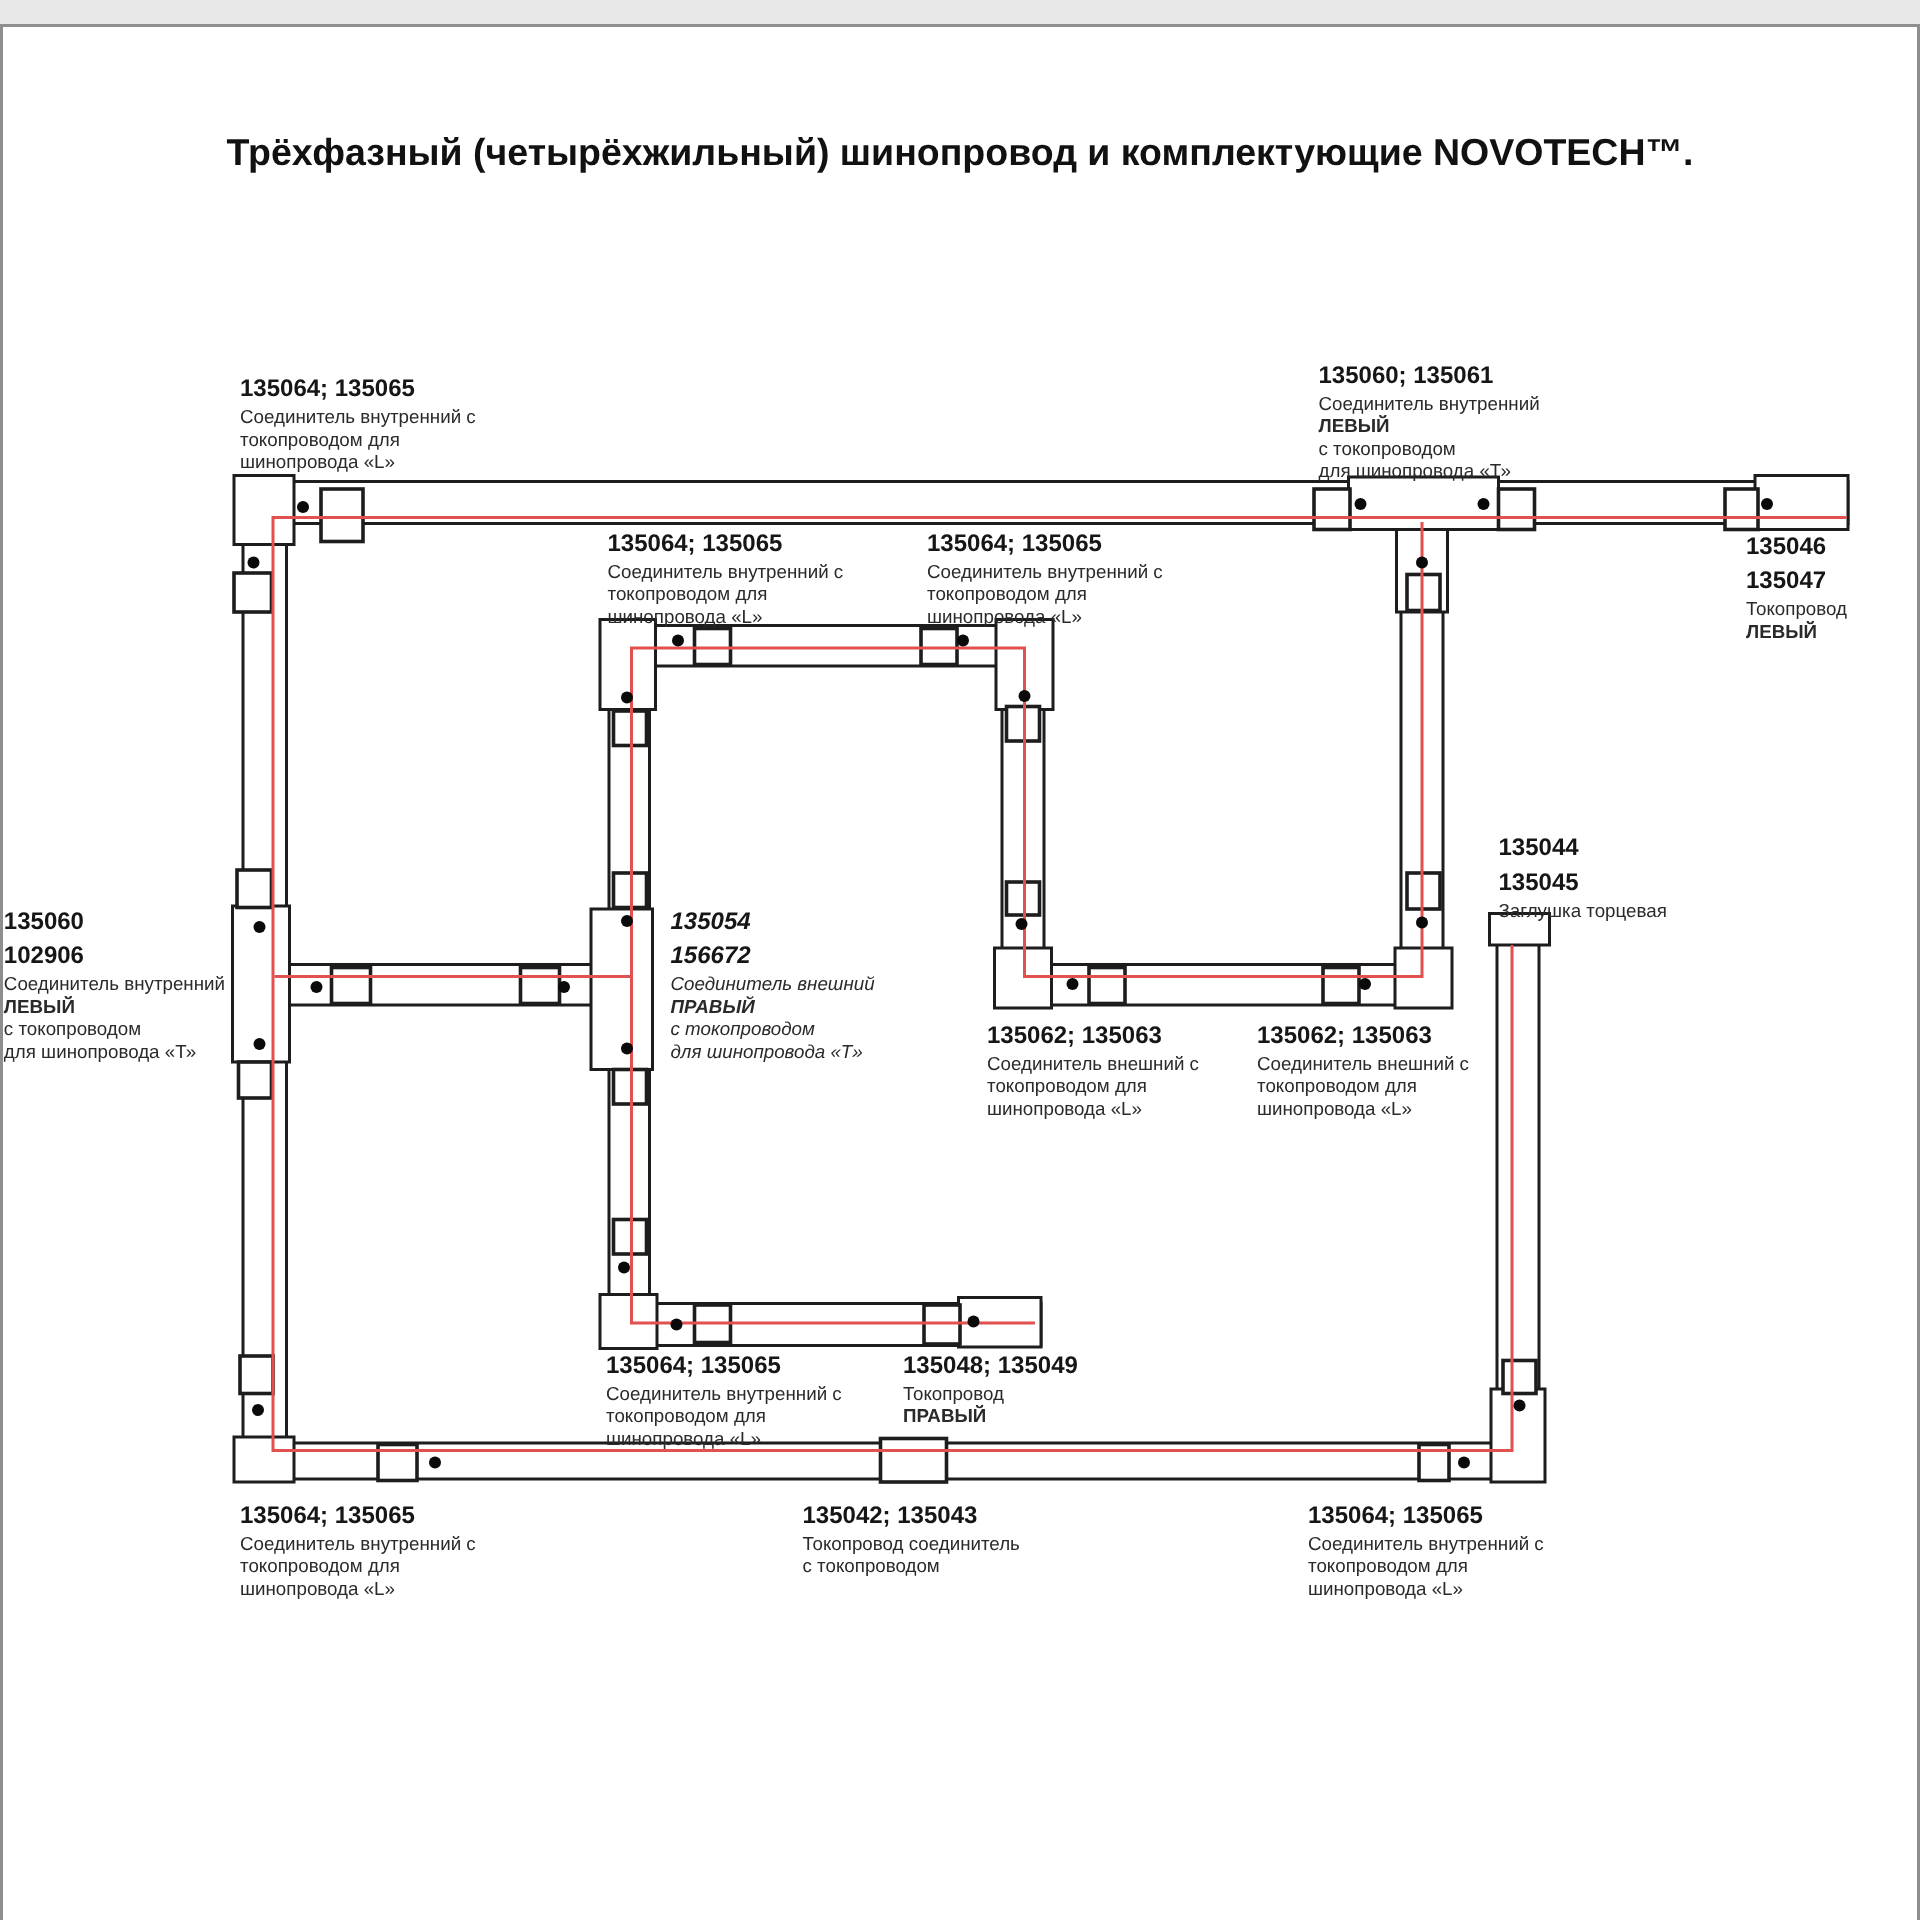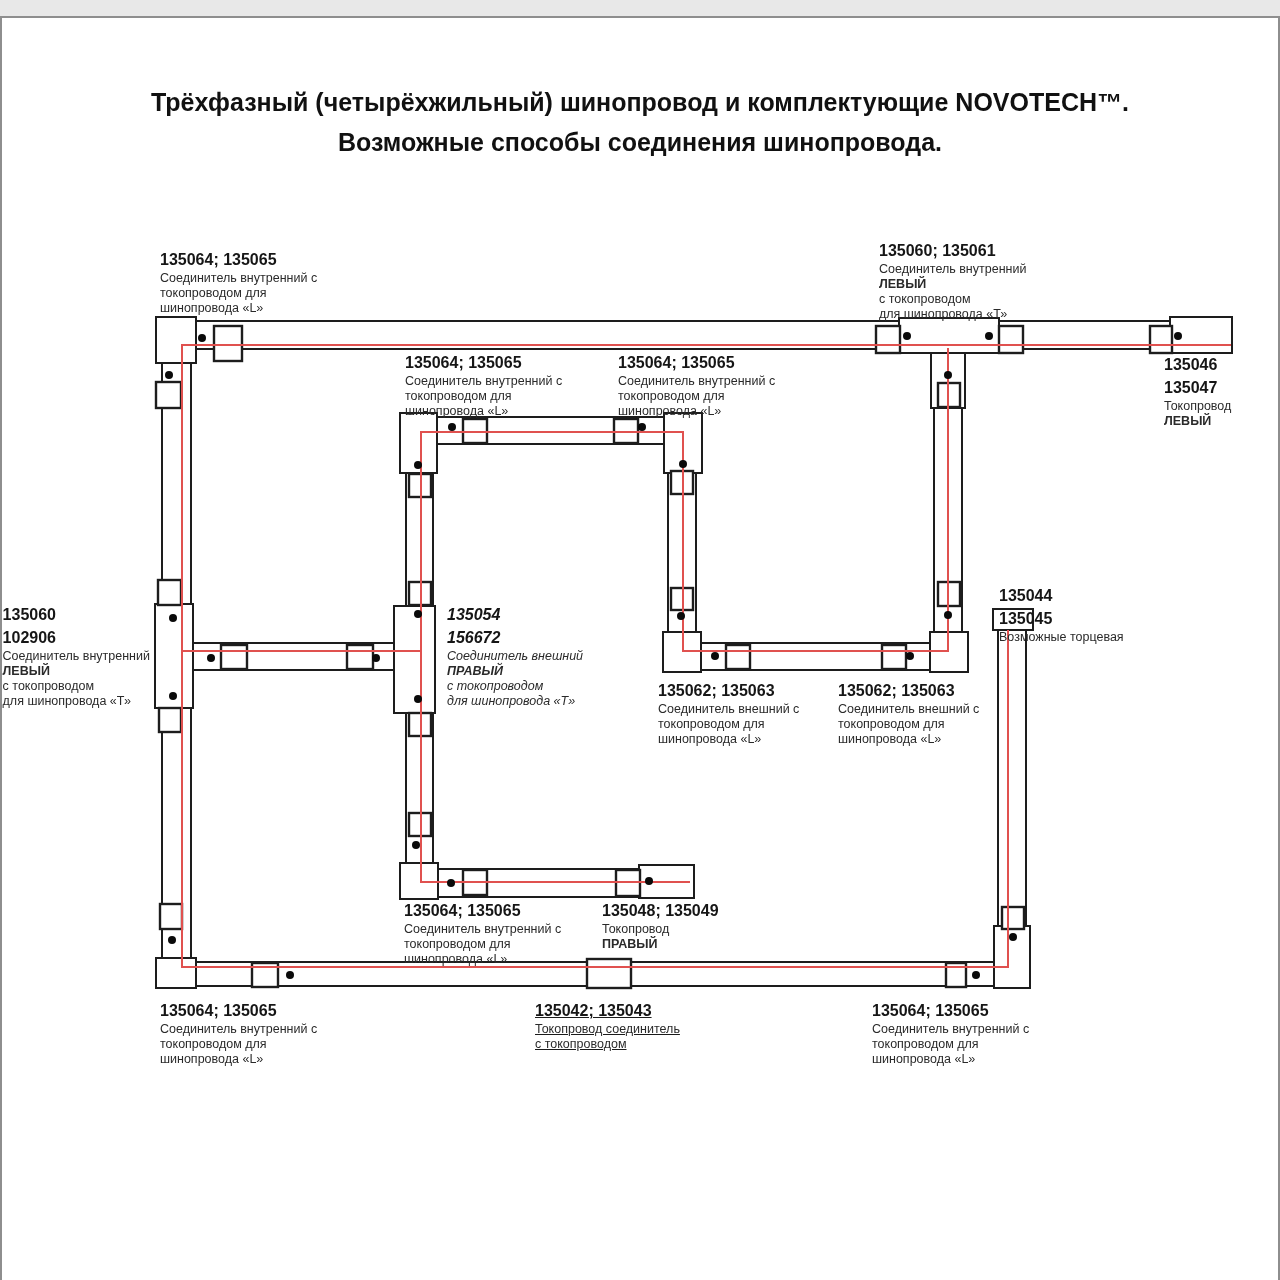--- a/index.html
+++ b/index.html
@@ -39,21 +39,20 @@
     color:#2a2a2a;
   }
   .dlabel .desc.b{font-weight:bold;}
 </style>
 </head>
 <body>
 
 <div class="page">
   <div class="title">
     <div>Трёхфазный (четырёхжильный) шинопровод и комплектующие NOVOTECH™.</div>
-    <div>Возможные способы соединения шинопровода.</div>
   </div>
 
   <svg id="diagram-svg" viewBox="0 0 1280 1280" xmlns="http://www.w3.org/2000/svg">
       <rect x="160" y="303" width="1070" height="28" fill="#ffffff" stroke="#1d1d1d" stroke-width="2"></rect>
       <rect x="160" y="303" width="29" height="665" fill="#ffffff" stroke="#1d1d1d" stroke-width="2"></rect>
       <rect x="160" y="944" width="864" height="24" fill="#ffffff" stroke="#1d1d1d" stroke-width="2"></rect>
       <rect x="996" y="610" width="28" height="358" fill="#ffffff" stroke="#1d1d1d" stroke-width="2"></rect>
       <rect x="932" y="331" width="28" height="295" fill="#ffffff" stroke="#1d1d1d" stroke-width="2"></rect>
       <rect x="666" y="625" width="294" height="27" fill="#ffffff" stroke="#1d1d1d" stroke-width="2"></rect>
       <rect x="666" y="399" width="28" height="253" fill="#ffffff" stroke="#1d1d1d" stroke-width="2"></rect>
@@ -161,24 +160,24 @@
         <div class="desc">Соединитель внутренний с</div>
         <div class="desc">токопроводом для</div>
         <div class="desc">шинопровода «L»</div>
       </div>
       <div class="dlabel" style="left: 616px; top: 333px;">
         <div class="code">135064; 135065</div>
         <div class="desc">Соединитель внутренний с</div>
         <div class="desc">токопроводом для</div>
         <div class="desc">шинопровода «L»</div>
       </div>
-      <div class="dlabel" style="left: 997px; top: 566px;">
+      <div class="dlabel" style="left: 997px; top: 536px;">
         <div class="code">135044</div>
         <div class="code">135045</div>
-        <div class="desc">Возможные торцевая</div>
+        <div class="desc">Заглушка торцевая</div>
       </div>
       <div class="dlabel right" style="right: 1132px; top: 585px;">
         <div class="code">135060</div>
         <div class="code">102906</div>
         <div class="desc">Соединитель внутренний</div>
         <div class="desc b">ЛЕВЫЙ</div>
         <div class="desc">с токопроводом</div>
         <div class="desc">для шинопровода «Т»</div>
       </div>
       <div class="dlabel" style="left: 445px; top: 585px; font-style: italic;">
@@ -211,21 +210,21 @@
         <div class="code">135048; 135049</div>
         <div class="desc">Токопровод</div>
         <div class="desc b">ПРАВЫЙ</div>
       </div>
       <div class="dlabel" style="left: 158px; top: 981px;">
         <div class="code">135064; 135065</div>
         <div class="desc">Соединитель внутренний с</div>
         <div class="desc">токопроводом для</div>
         <div class="desc">шинопровода «L»</div>
       </div>
-      <div class="dlabel" style="left: 533px; top: 981px; text-decoration: underline;">
+      <div class="dlabel" style="left: 533px; top: 981px;">
         <div class="code">135042; 135043</div>
         <div class="desc">Токопровод соединитель</div>
         <div class="desc">с токопроводом</div>
       </div>
       <div class="dlabel" style="left: 870px; top: 981px;">
         <div class="code">135064; 135065</div>
         <div class="desc">Соединитель внутренний с</div>
         <div class="desc">токопроводом для</div>
         <div class="desc">шинопровода «L»</div>
       </div>

